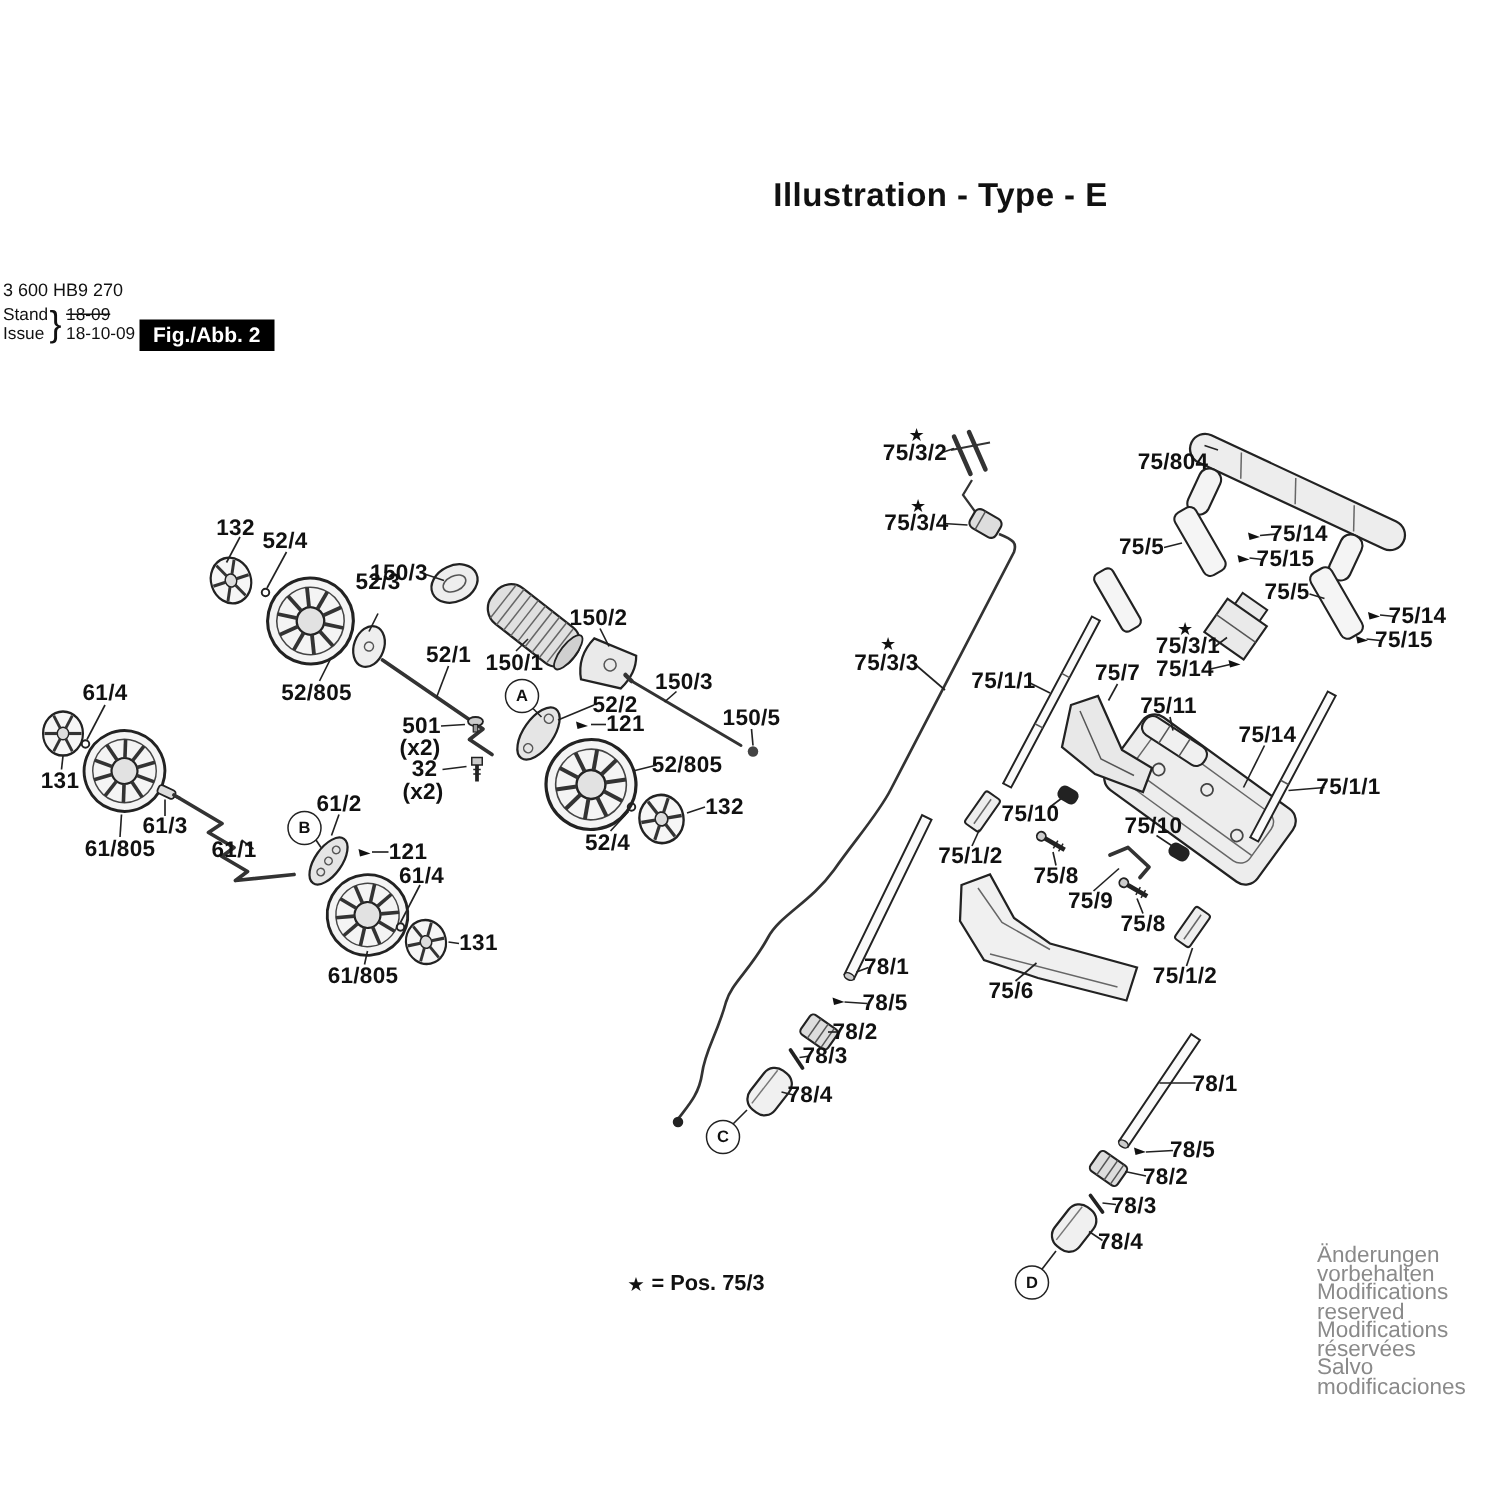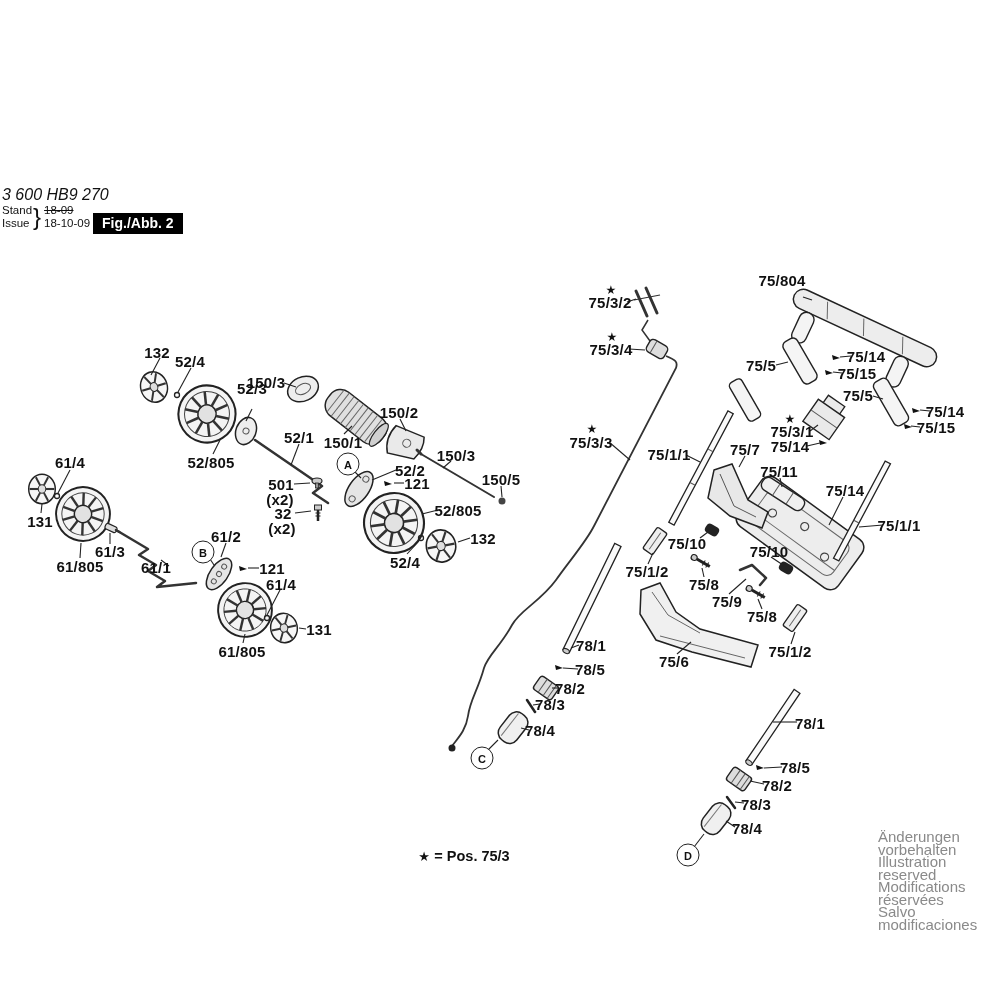--- a/index.html
+++ b/index.html
@@ -7,21 +7,21 @@
          font-family:"Liberation Sans",sans-serif;color:#111;}
   svg{position:absolute;left:0;top:0;}
   .callout{position:absolute;transform:translate(-50%,-50%);font-weight:bold;font-size:15px;
            white-space:nowrap;color:#111;letter-spacing:0.2px;}
   .star{position:absolute;transform:translate(-50%,-50%);font-size:12px;color:#111;}
   .marker{position:absolute;width:21px;height:21px;border:1.6px solid #222;border-radius:50%;
           background:#fff;display:flex;align-items:center;justify-content:center;
           font-weight:bold;font-size:11px;transform:translate(-50%,-50%);}
   .title{position:absolute;left:627px;top:130px;transform:translate(-50%,-50%);
          font-weight:bold;font-size:22px;letter-spacing:0.3px;}
-  .partnum{position:absolute;left:2px;top:186px;font-size:16px;font-style:italic;}
+  .partnum{position:absolute;left:2px;top:186px;font-size:12px;}
   .standblock{position:absolute;left:2px;top:203px;display:flex;align-items:center;font-size:11.5px;}
   .standcol div{line-height:13px;}
   .brace{font-size:24px;font-weight:normal;margin:0 3px 0 1px;}
   .datecol div{line-height:13px;}
   .strike{text-decoration:line-through;}
   .figbox{position:absolute;left:93px;top:213px;background:#000;color:#fff;font-weight:bold;
           font-size:14px;padding:2px 9px 3px 9px;}
   .footnote-star{position:absolute;left:424px;top:856px;transform:translate(-50%,-50%);font-size:13px;}
   .footnote-text{position:absolute;left:472px;top:856px;transform:translate(-50%,-50%);
                  font-weight:bold;font-size:14.5px;white-space:nowrap;}
@@ -329,20 +329,21 @@
         <line x1="488" y1="750" x2="498" y2="740"></line>
       <line x1="797" y1="722" x2="773" y2="722"></line>
         <line x1="782" y1="767" x2="764" y2="768"></line>
       <line x1="764" y1="784" x2="750" y2="781"></line>
         <line x1="744" y1="803" x2="735" y2="802"></line>
       <line x1="735" y1="827" x2="726" y2="821"></line>
         <line x1="694" y1="847" x2="704" y2="834"></line>
     </g>
   </svg>
 
+  <div class="title">Illustration - Type - E</div>
   <div class="partnum">3 600 HB9 270</div>
   <div class="standblock">
     <div class="standcol">
       <div>Stand</div>
       <div>Issue</div>
     </div>
     <div class="brace">}</div>
     <div class="datecol">
       <div class="strike">18-09</div>
       <div>18-10-09</div>
@@ -375,21 +376,21 @@
   <div class="callout" style="left:80px;top:566px">61/805</div>
   <div class="callout" style="left:156px;top:567px">61/1</div>
   <div class="callout" style="left:226px;top:536px">61/2</div>
   <div class="callout" style="left:272px;top:568px">121</div>
   <div class="callout" style="left:281px;top:584px">61/4</div>
   <div class="callout" style="left:319px;top:629px">131</div>
   <div class="callout" style="left:242px;top:651px">61/805</div>
   <div class="callout" style="left:610px;top:302px">75/3/2</div>
   <div class="callout" style="left:611px;top:349px">75/3/4</div>
   <div class="callout" style="left:591px;top:442px">75/3/3</div>
-  <div class="callout" style="left:782px;top:280px">75/804</div>
+  <div class="callout" style="left:782px;top:308px">75/804</div>
   <div class="callout" style="left:761px;top:365px">75/5</div>
   <div class="callout" style="left:866px;top:356px">75/14</div>
   <div class="callout" style="left:857px;top:373px">75/15</div>
   <div class="callout" style="left:858px;top:395px">75/5</div>
   <div class="callout" style="left:945px;top:411px">75/14</div>
   <div class="callout" style="left:936px;top:427px">75/15</div>
   <div class="callout" style="left:792px;top:431px">75/3/1</div>
   <div class="callout" style="left:790px;top:446px">75/14</div>
   <div class="callout" style="left:669px;top:454px">75/1/1</div>
   <div class="callout" style="left:745px;top:449px">75/7</div>
@@ -423,18 +424,18 @@
   <div class="marker" style="left:348px;top:464px">A</div>
   <div class="marker" style="left:203px;top:552px">B</div>
   <div class="marker" style="left:482px;top:758px">C</div>
   <div class="marker" style="left:688px;top:855px">D</div>
 
   <div class="footnote-star">★</div>
   <div class="footnote-text">= Pos. 75/3</div>
 
   <div class="legal">
     <div>Änderungen vorbehalten</div>
-    <div>Illustration reserved</div>
+    <div>Modifications reserved</div>
     <div>Modifications réservées</div>
     <div>Salvo modificaciones</div>
   </div>
 
 </div>
 
 </body></html>

